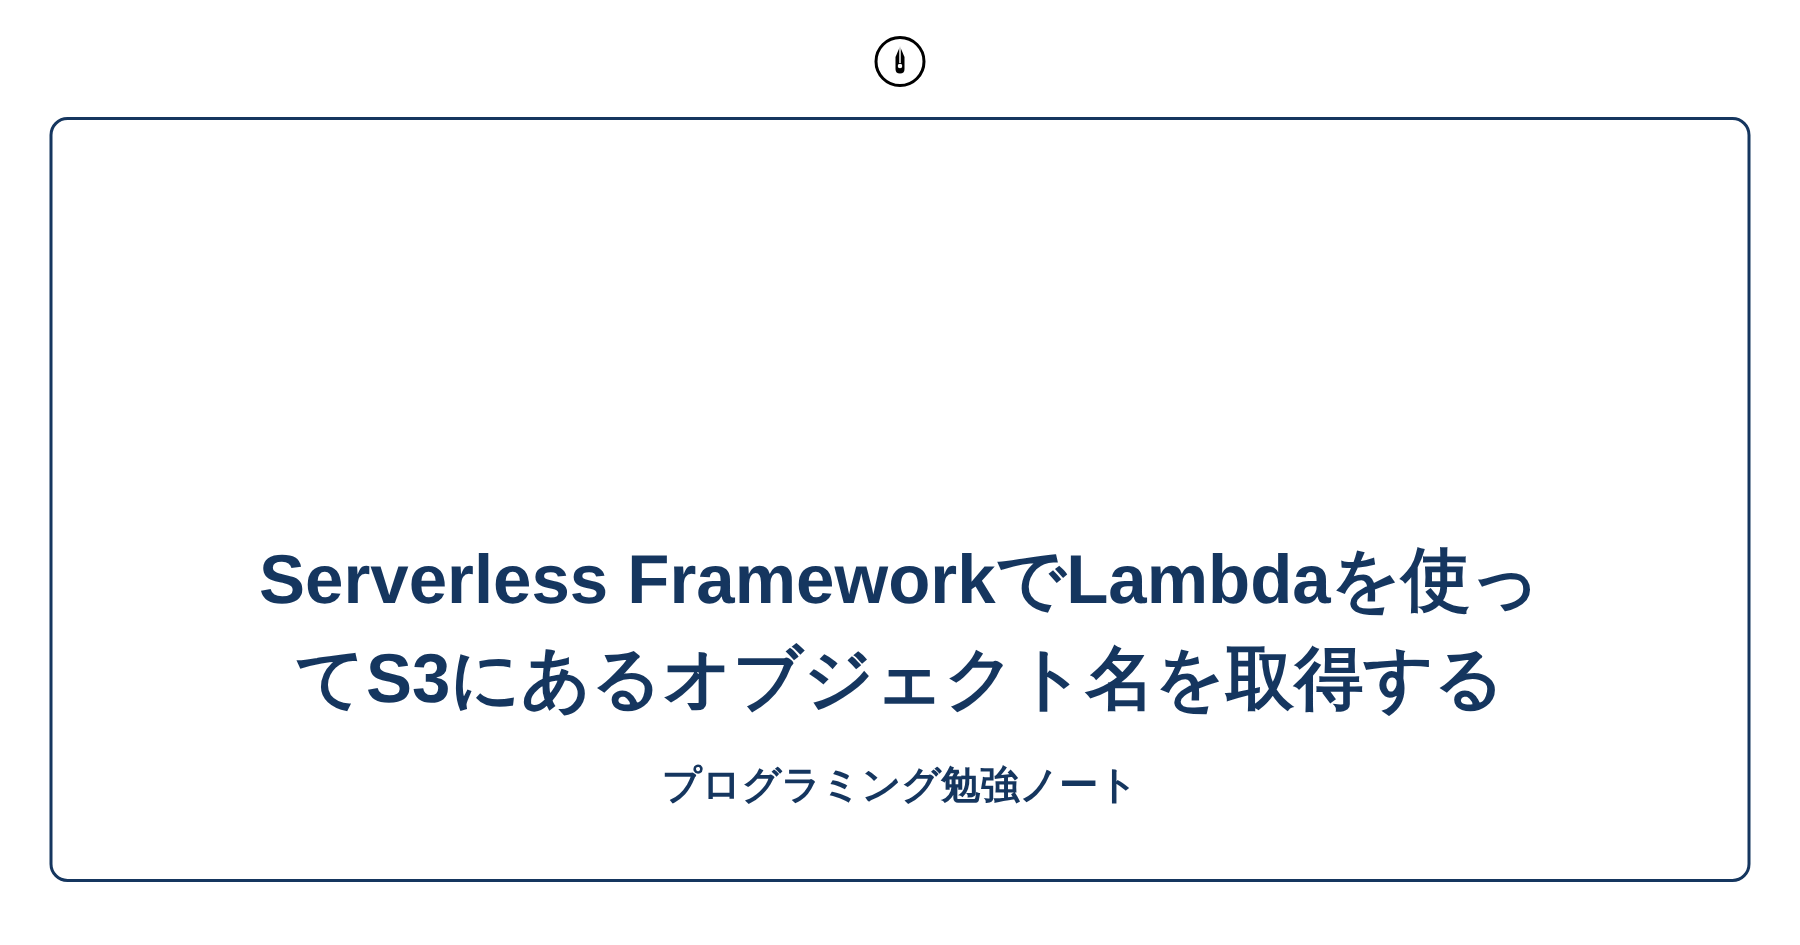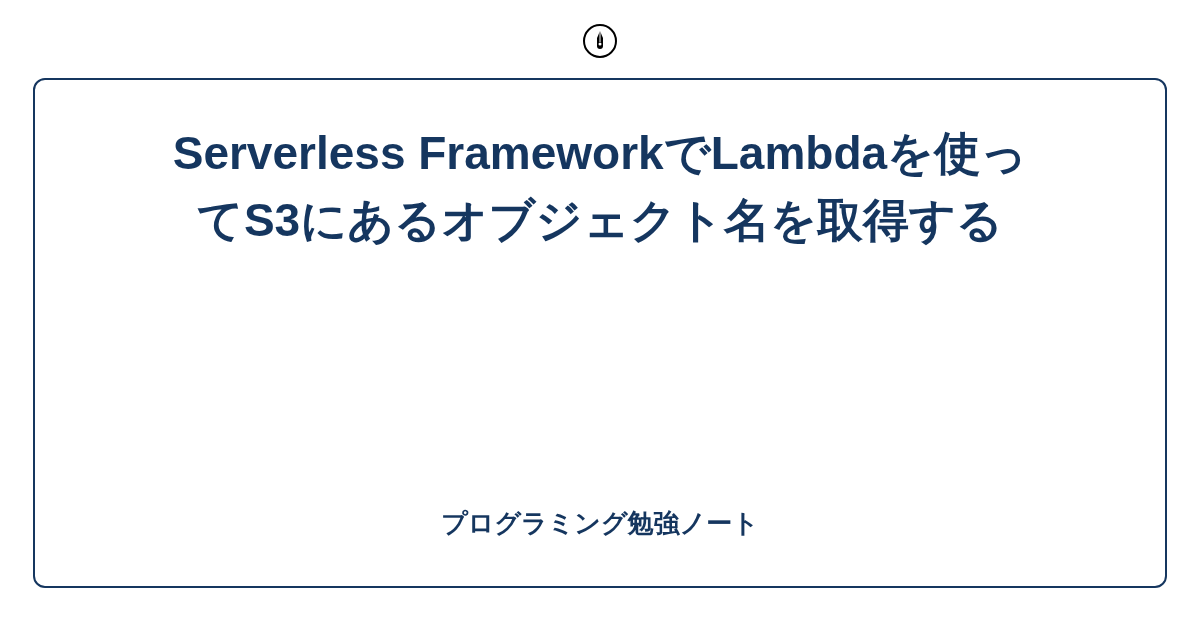--- a/index.html
+++ b/index.html
@@ -44,21 +44,21 @@
       letter-spacing: 0.5px;
     }
     .card {
       width: 1134px;
       height: 510px;
       border: 2px solid #15365f;
       border-radius: 12px;
       display: flex;
       flex-direction: column;
       align-items: center;
-      justify-content: flex-start;
+      justify-content: flex-end;
       padding: 40px 60px;
       position: relative;
     }
     .article-title {
       font-size: 46px;
       font-weight: 700;
       color: #15365f;
       text-align: center;
       line-height: 1.45;
       margin-bottom: 60px;

